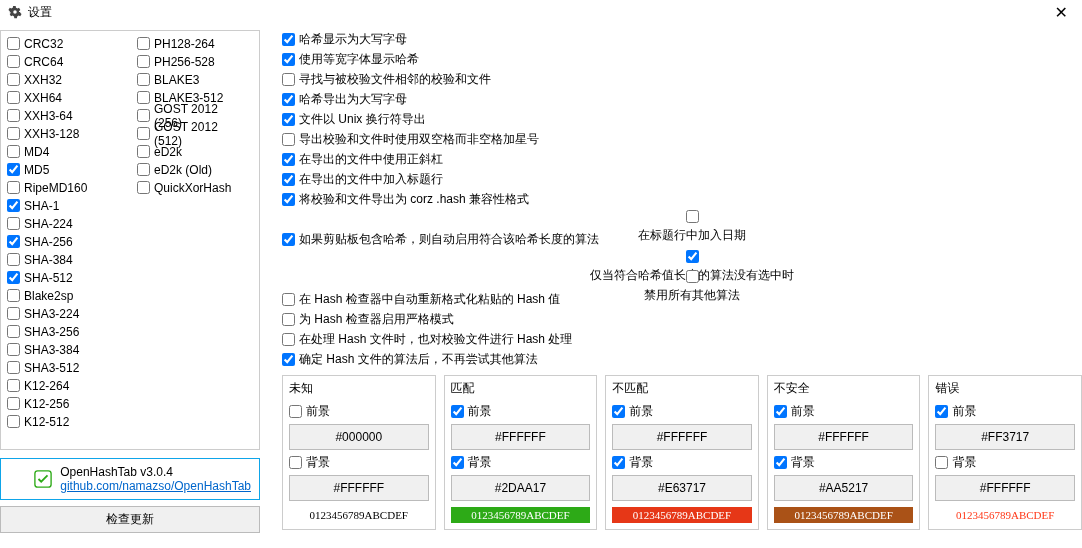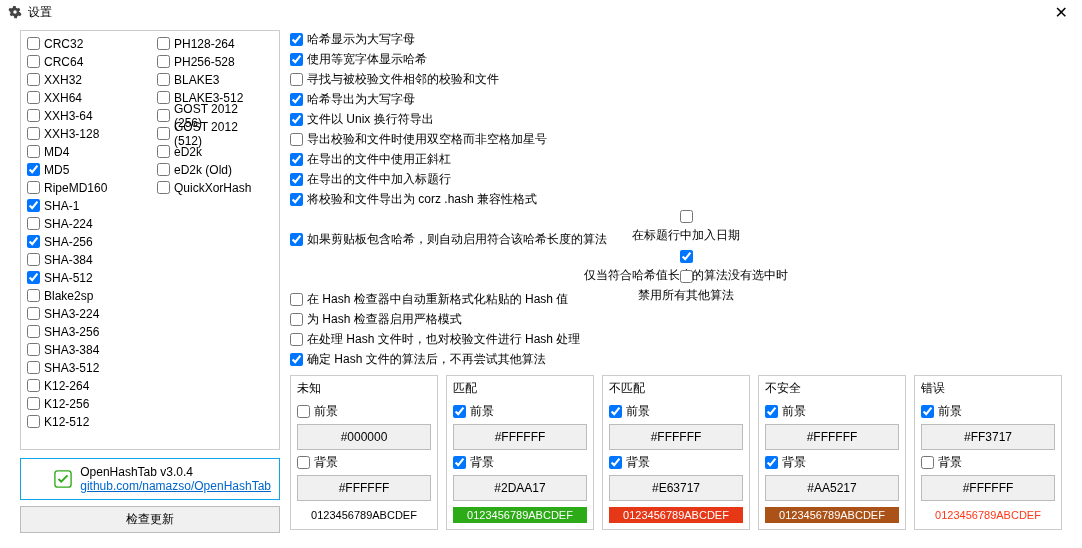--- a/index.html
+++ b/index.html
@@ -1,21 +1,21 @@
 <!DOCTYPE html>
 <html><head>
 <meta charset="utf-8">
 <style>
 * { box-sizing: border-box; margin: 0; padding: 0; }
 body { font-family: "Microsoft YaHei", "Segoe UI", sans-serif; font-size: 12px; background: #fff; color: #000; width: 1082px; height: 548px; overflow: hidden; }
 .titlebar { display: flex; align-items: center; padding: 4px 8px; height: 24px; }
 .titlebar .gear { width: 14px; height: 14px; margin-right: 6px; }
 .titlebar .title { flex: 1; }
 .titlebar .close { font-size: 16px; cursor: pointer; padding: 0 6px; }
-.content { display: flex; padding: 6px 20px 8px; gap: 0; }
+.content { display: flex; padding: 6px 0 8px; gap: 12px; }
 .left-col { width: 260px; display: flex; flex-direction: column; }
 .algo-box { border: 1px solid #ccc; padding: 4px 6px 6px; height: 420px; display: flex; gap: 0; }
 .algo-col { display: flex; flex-direction: column; gap: 1px; }
 .algo-col.c1 { width: 130px; }
 .algo-col.c2 { width: 112px; }
 .chk { display: flex; align-items: center; gap: 4px; height: 17px; cursor: pointer; }
 .chk input { width: 13px; height: 13px; cursor: pointer; }
 .about { border: 1px solid #0ea5e9; margin-top: 8px; padding: 6px 8px; display: flex; align-items: center; gap: 8px; justify-content: flex-end; }
 .about .check-icon { width: 18px; height: 18px; }
 .about a { color: #0066cc; text-decoration: underline; }
@@ -24,21 +24,21 @@
 .options { display: flex; flex-direction: column; gap: 1px; }
 .opt { display: flex; align-items: center; gap: 4px; height: 19px; }
 .opt.indent1 { padding-left: 20px; flex-direction: column; }
 .opt input { width: 13px; height: 13px; cursor: pointer; }
 .color-groups { display: flex; gap: 8px; margin-top: 6px; }
 .color-group { flex: 1; border: 1px solid #ccc; padding: 4px 6px 6px; display: flex; flex-direction: column; gap: 4px; }
 .color-group .grp-title { font-size: 12px; margin-bottom: 2px; }
 .cg-row { display: flex; align-items: center; gap: 4px; }
 .cg-row input { width: 13px; height: 13px; cursor: pointer; }
 .color-btn { border: 1px solid #bbb; background: #f0f0f0; padding: 5px 0; text-align: center; cursor: pointer; font-size: 12px; }
-.sample { text-align: center; font-family: Liberation Sans, sans-serif; font-size: 11px; padding: 2px 0; margin-top: 2px; }
+.sample { text-align: center; font-family: Liberation Serif, serif; font-size: 11px; padding: 2px 0; margin-top: 2px; }
 </style>
 </head>
 <body>
 
 <div class="titlebar">
   <span class="gear">
     <svg viewBox="0 0 16 16">
         <path fill="#444" d="M8 10a2 2 0 100-4 2 2 0 000 4zm6-2c0 .3 0 .6-.1.9l1.6 1.3-1.5 2.6-1.9-.7c-.5.4-1 .7-1.6.9l-.3 2h-3l-.3-2c-.6-.2-1.1-.5-1.6-.9l-1.9.7-1.5-2.6 1.6-1.3C2 8.6 2 8.3 2 8s0-.6.1-.9L.5 5.8 2 3.2l1.9.7c.5-.4 1-.7 1.6-.9l.3-2h3l.3 2c.6.2 1.1.5 1.6.9l1.9-.7 1.5 2.6-1.6 1.3c.1.3.1.6.1.9z"></path>
       </svg>
   </span>

